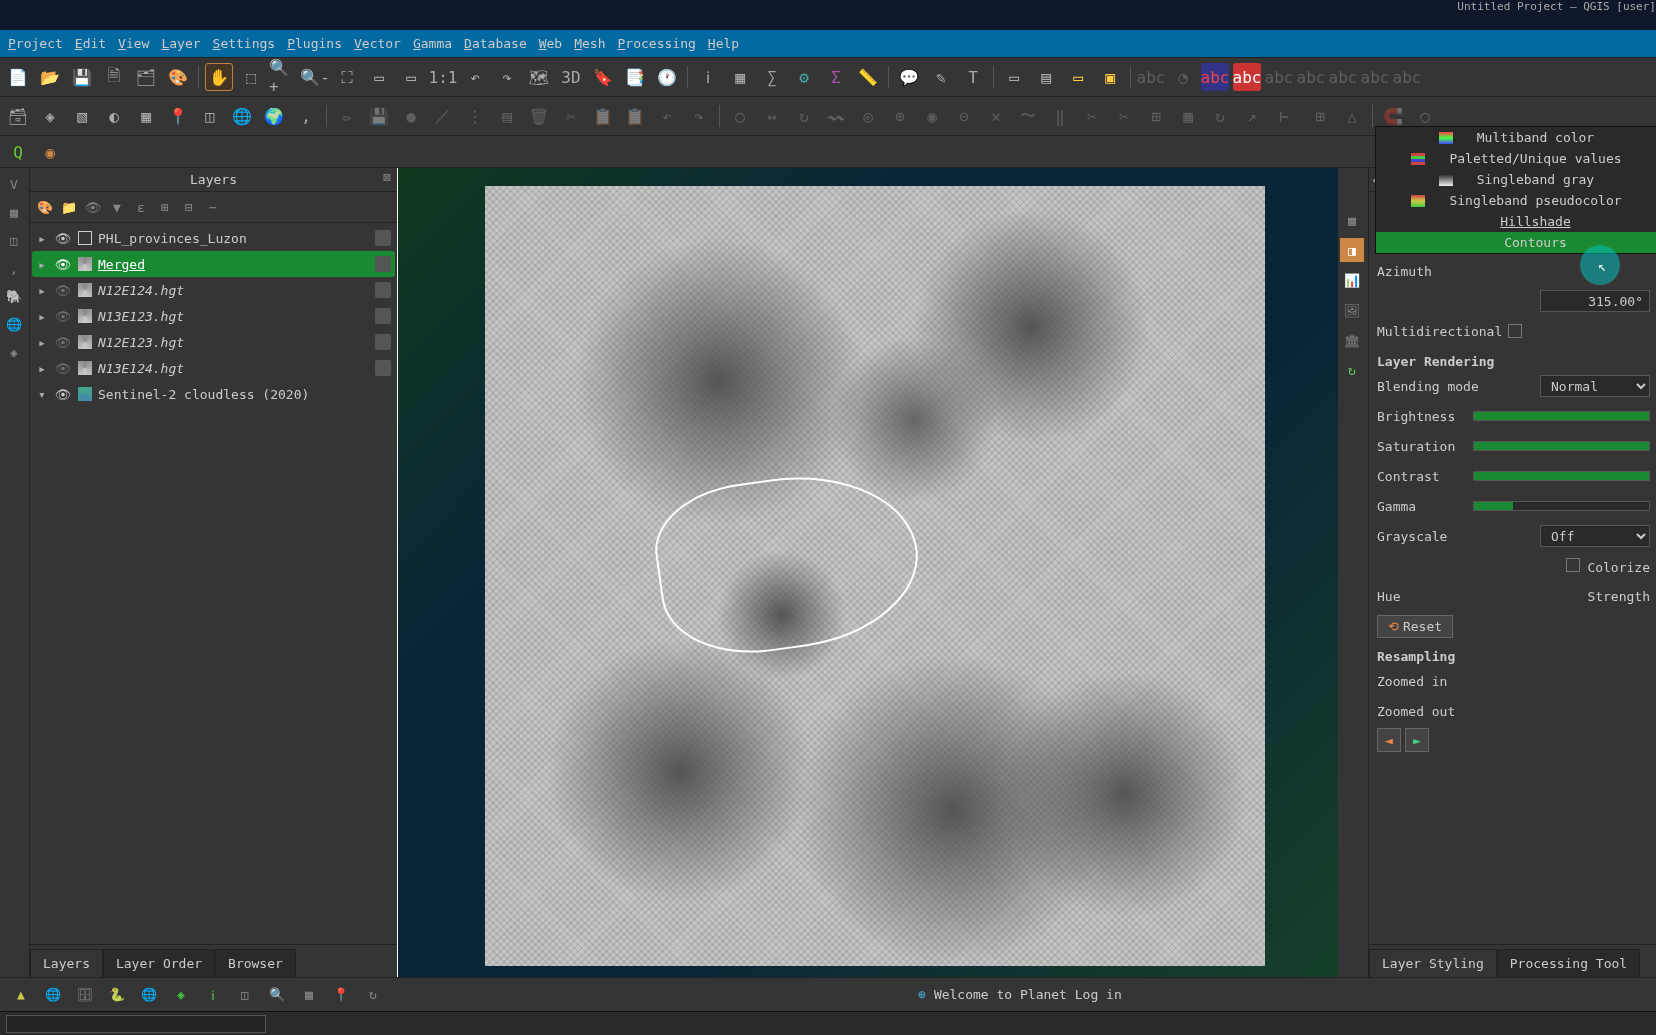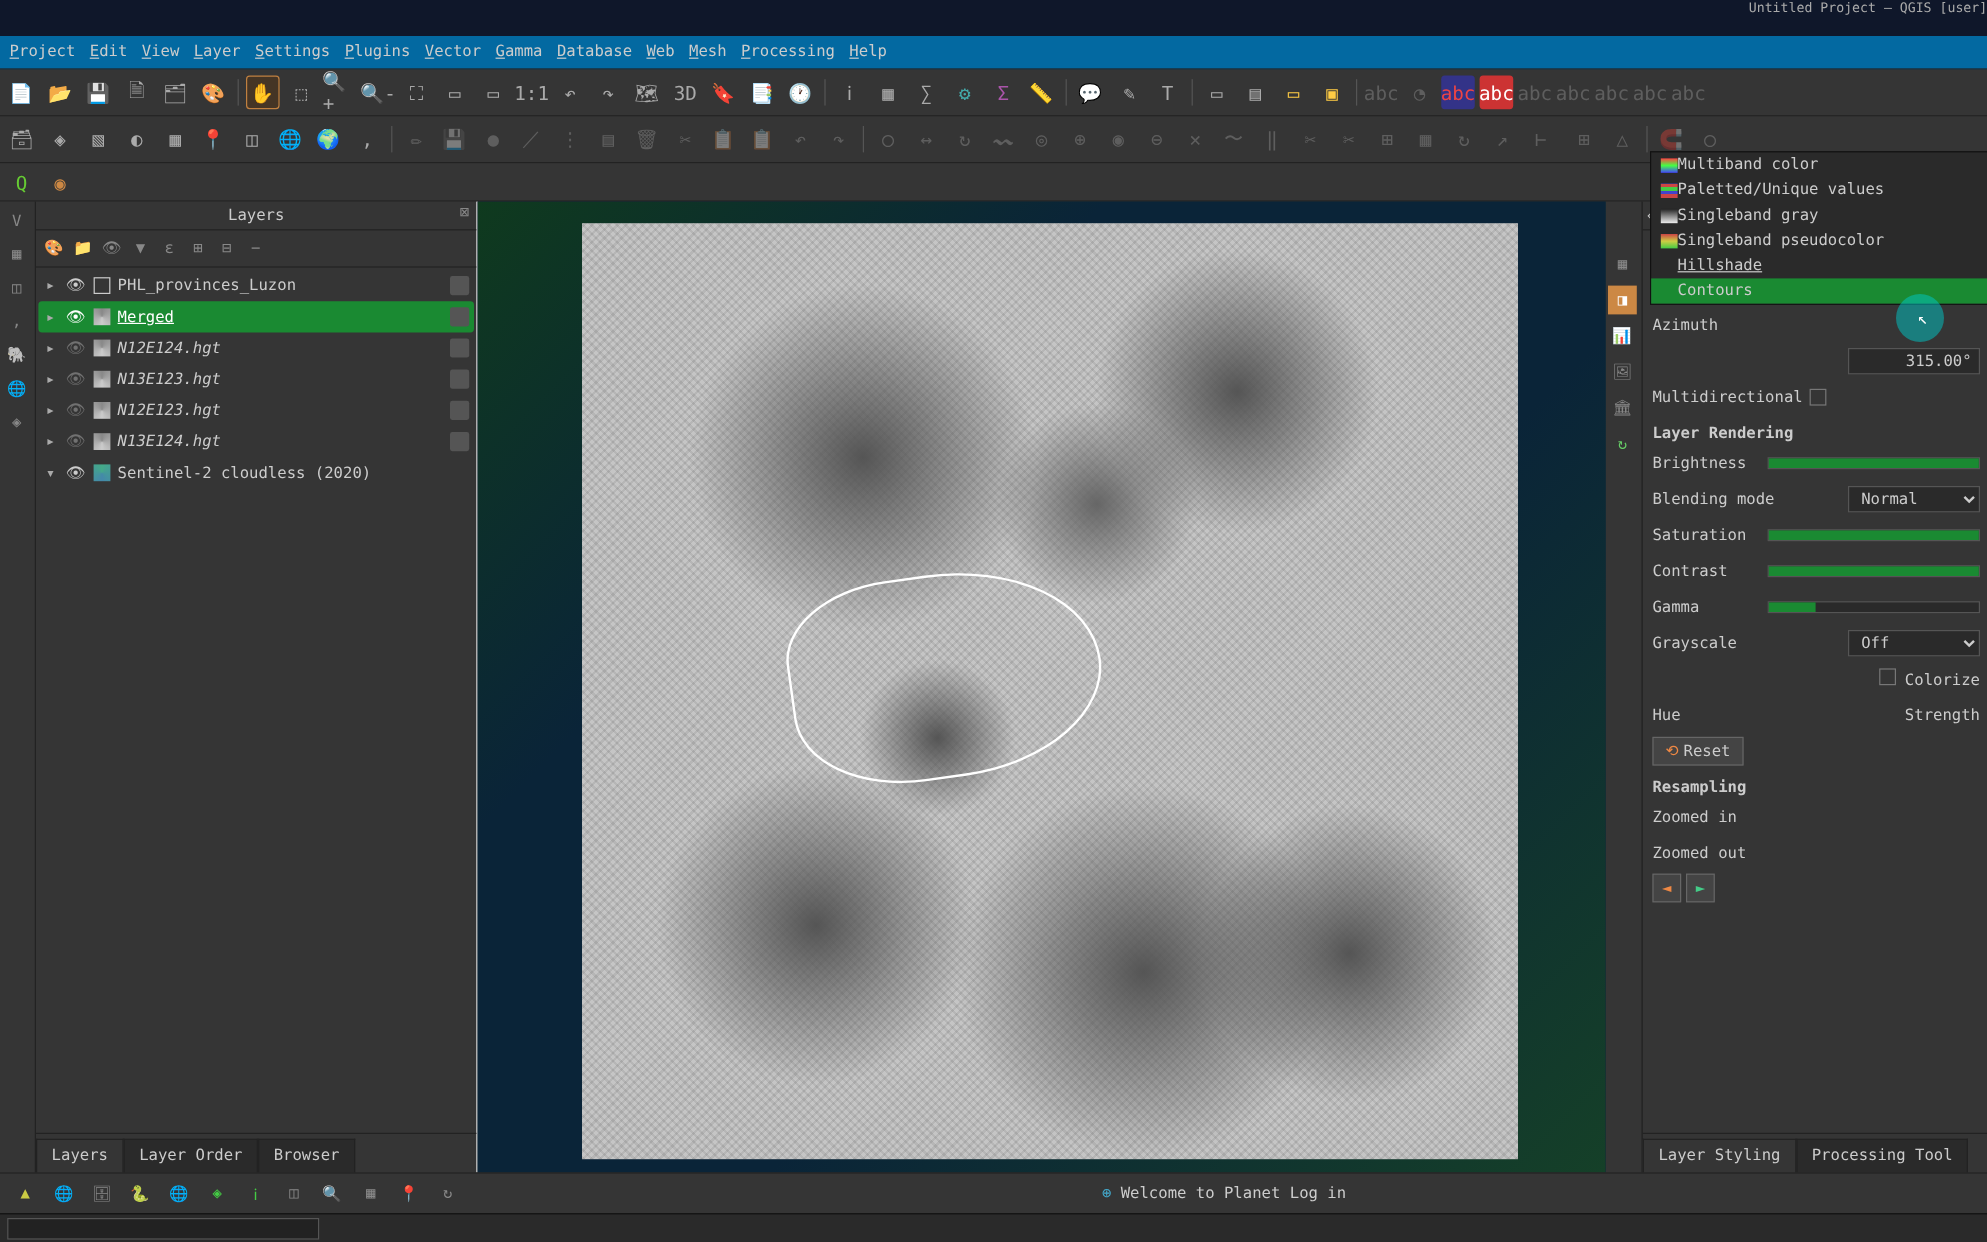--- a/index.html
+++ b/index.html
@@ -57,21 +57,21 @@
     repeating-linear-gradient(45deg, rgba(0,0,0,0.08) 0 2px, transparent 2px 5px),
     repeating-linear-gradient(-45deg, rgba(0,0,0,0.08) 0 2px, transparent 2px 5px);
 }
 .province-outline { position: absolute; left: 260px; top: 310px; width: 260px; height: 170px; border: 2px solid #fff; border-radius: 40% 60% 55% 45%; transform: rotate(-8deg); }
 
 .right-panel { width: 288px; background: #353535; border-left: 1px solid #222; display: flex; flex-direction: column; position: relative; }
 .right-rail { width: 30px; background: #353535; display: flex; flex-direction: column; gap: 6px; padding: 40px 2px 4px; }
 .right-header { display: flex; align-items: center; padding: 4px; border-bottom: 1px solid #222; gap: 4px; }
 
 .render-dropdown { position: absolute; top: -42px; left: 6px; right: -2px; background: #2a2a2a; border: 1px solid #111; z-index: 100; }
-.rd-item { padding: 3px 8px; display: flex; align-items: center; gap: 0; color: #ccc; cursor: pointer; }
+.rd-item { padding: 3px 8px; display: flex; align-items: center; gap: 24px; color: #ccc; cursor: pointer; justify-content: center; }
 .rd-item.active { background: #1a8a32; }
 .rd-item.underline span { text-decoration: underline; }
 .rd-swatch { width: 14px; height: 12px; display: inline-block; }
 
 .right-body { flex: 1; overflow: auto; padding: 6px 6px 6px 8px; display: flex; flex-direction: column; gap: 4px; }
 .field-row { display: flex; align-items: center; gap: 6px; min-height: 26px; }
 .field-row.between { justify-content: space-between; }
 .field-label { color: #ccc; flex: 1; }
 .field-input { background: #2a2a2a; border: 1px solid #555; color: #ccc; padding: 2px 6px; width: 110px; height: 22px; text-align: right; font-family: monospace; }
 .field-select { background: #2a2a2a; border: 1px solid #555; color: #ccc; padding: 2px 6px; width: 110px; height: 22px; }
@@ -372,29 +372,29 @@
       <div class="field-row" style="justify-content:flex-end">
         <input class="field-input" value="315.00°" style="">
       </div>
       <div class="field-row">
         <span class="field-label" style="flex:0 0 auto">Multidirectional</span>
         <span class="checkbox"></span>
       </div>
 
       <div class="section">Layer Rendering</div>
 
+      <div class="field-row between">
+        <span>Blending mode</span>
+        <select class="field-select"><option>Normal</option></select>
+      </div>
       <div class="field-row">
         <span style="width:90px">Brightness</span>
         <div class="slider">
             <div class="slider-fill" style="width:100%"></div>
           </div>
-      </div>
-      <div class="field-row between">
-        <span>Blending mode</span>
-        <select class="field-select"><option>Normal</option></select>
       </div>
       <div class="field-row">
         <span style="width:90px">Saturation</span>
         <div class="slider">
             <div class="slider-fill" style="width:100%"></div>
           </div>
       </div>
       <div class="field-row">
         <span style="width:90px">Contrast</span>
         <div class="slider">

